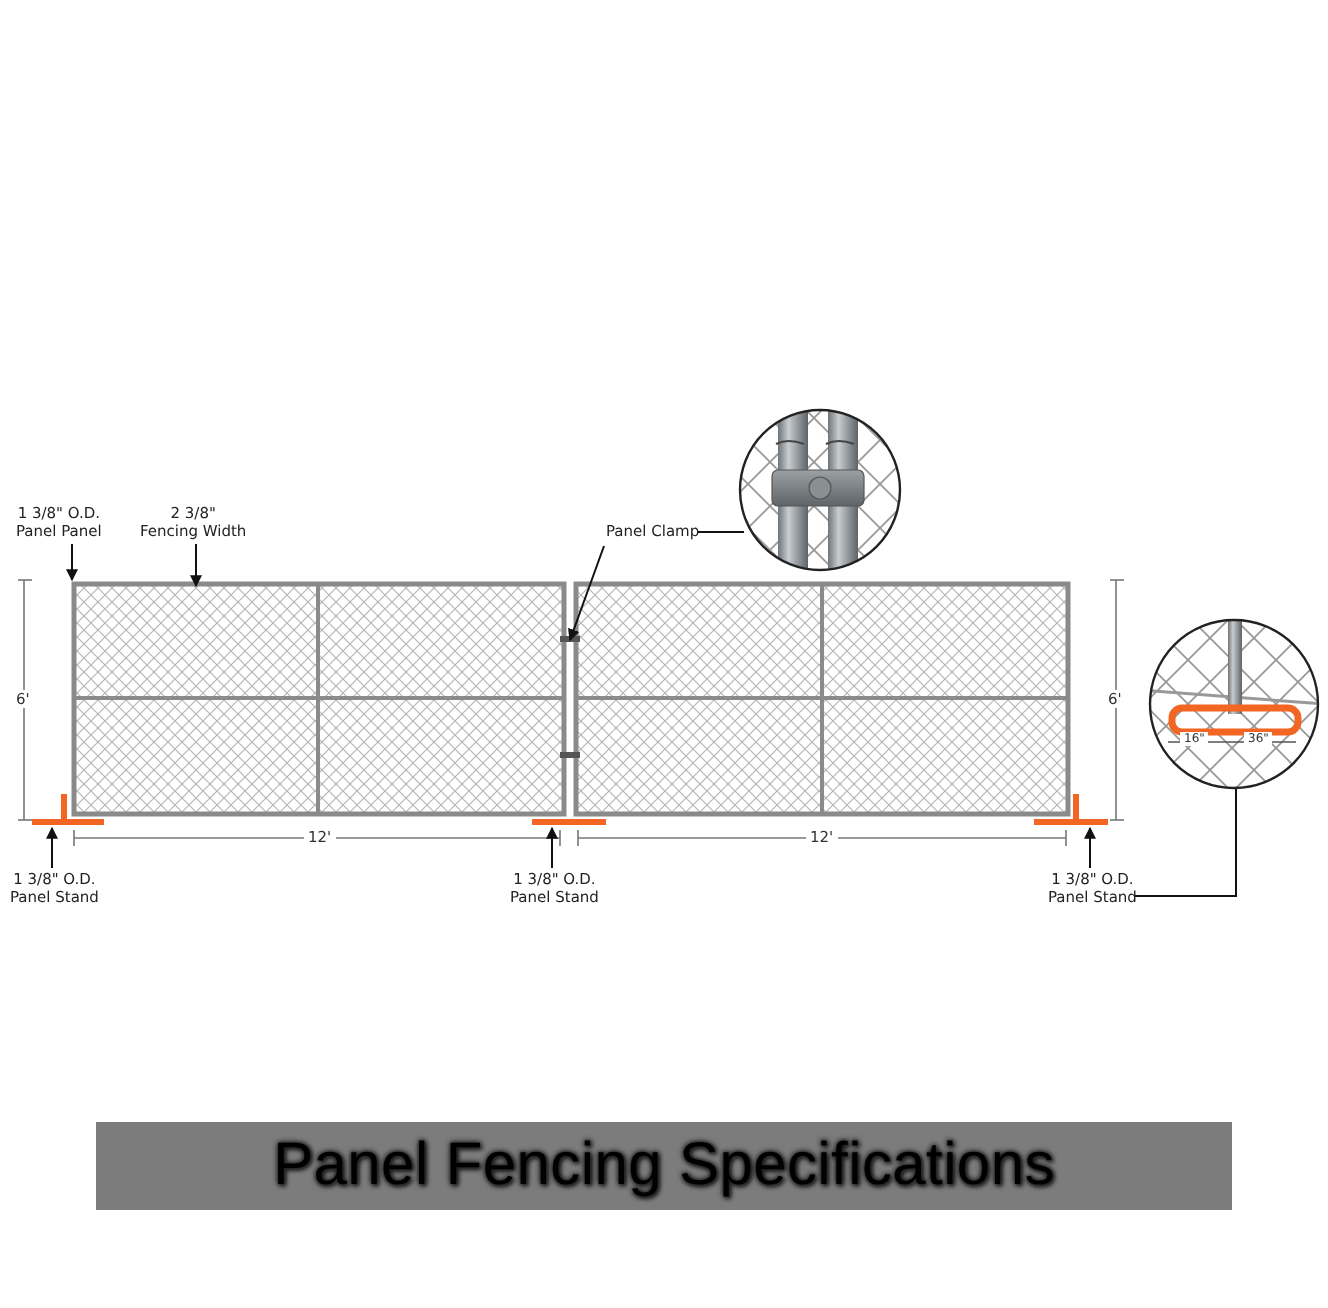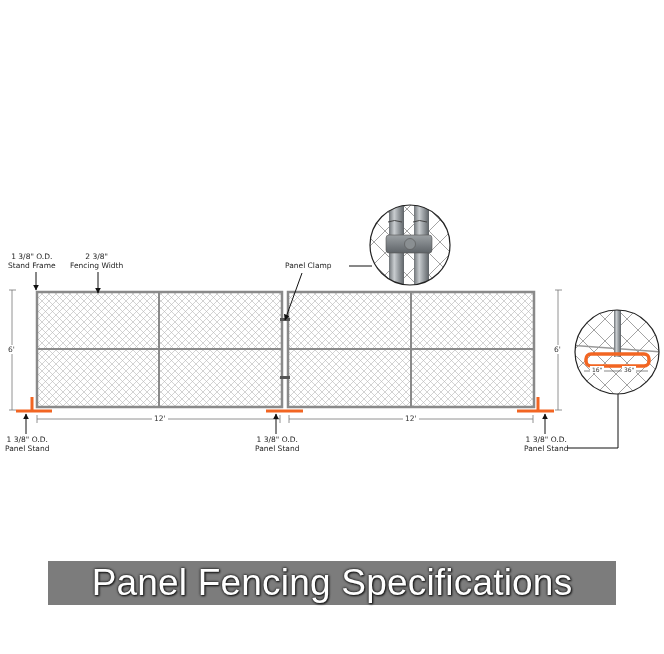--- a/index.html
+++ b/index.html
@@ -1,21 +1,21 @@
 <!DOCTYPE html>
 <html><head>
 <meta charset="utf-8">
 <style>
   html, body { margin:0; padding:0; background:#ffffff; }
   body { width:664px; height:654px; position:relative; overflow:hidden; font-family:"Liberation Sans", sans-serif; }
   .lbl { position:absolute; font-size:7.5px; line-height:8.5px; color:#222; text-align:center; white-space:nowrap; font-family:"DejaVu Sans", sans-serif; }
   .dim { position:absolute; font-size:7.5px; color:#333; background:#fff; padding:0 2px; font-family:"DejaVu Sans", sans-serif; }
   #diagram { position:absolute; left:0; top:0; width:664px; height:654px; }
   .banner { position:absolute; left:48px; top:561px; width:568px; height:44px; background:#7c7c7c; display:flex; align-items:center; justify-content:center; }
-  .banner span { color:#ffffff; font-size:37px; font-family:"Liberation Sans", sans-serif; text-shadow:0 0 3px #222, 0 0 2px #222, 1px 1px 2px #111; letter-spacing:0.2px; }
+  .banner span { color:#000000; font-size:30px; font-family:"Liberation Sans", sans-serif; text-shadow:0 0 3px #222, 0 0 2px #222, 1px 1px 2px #111; letter-spacing:0.2px; }
 </style>
 </head>
 <body>
 
 <svg id="diagram" width="664" height="654" viewBox="0 0 664 654" xmlns="http://www.w3.org/2000/svg">
   <defs>
     <pattern id="mesh" width="7" height="7" patternUnits="userSpaceOnUse">
       <path d="M0,0 L7,7 M7,0 L0,7" stroke="#b5b5b5" stroke-width="0.6" fill="none"></path>
     </pattern>
     <pattern id="mesh-big" width="22" height="22" patternUnits="userSpaceOnUse">
@@ -124,27 +124,27 @@
       <rect x="614" y="305" width="7" height="52" fill="url(#pipe)"></rect>
       <rect x="586" y="354" width="63" height="12" rx="5" fill="none" stroke="#f26522" stroke-width="3.5"></rect>
       <line x1="584" y1="371" x2="648" y2="371" stroke="#555" stroke-width="0.7"></line>
     </g>
     <circle cx="617" cy="352" r="42" fill="none" stroke="#222" stroke-width="1.2"></circle>
   </g>
 </svg>
 
 <div class="lbl" style="left:8px; top:253px;">
   <div>1 3/8" O.D.</div>
-  <div>Stand Frame</div>
+  <div>Panel Panel</div>
 </div>
 <div class="lbl" style="left:70px; top:253px;">
   <div>2 3/8"</div>
   <div>Fencing Width</div>
 </div>
-<div class="lbl" style="left:285px; top:262px;">Panel Clamp</div>
+<div class="lbl" style="left:303px; top:262px;">Panel Clamp</div>
 
 <div class="lbl" style="left:5px; top:436px;">
   <div>1 3/8" O.D.</div>
   <div>Panel Stand</div>
 </div>
 <div class="lbl" style="left:255px; top:436px;">
   <div>1 3/8" O.D.</div>
   <div>Panel Stand</div>
 </div>
 <div class="lbl" style="left:524px; top:436px;">

